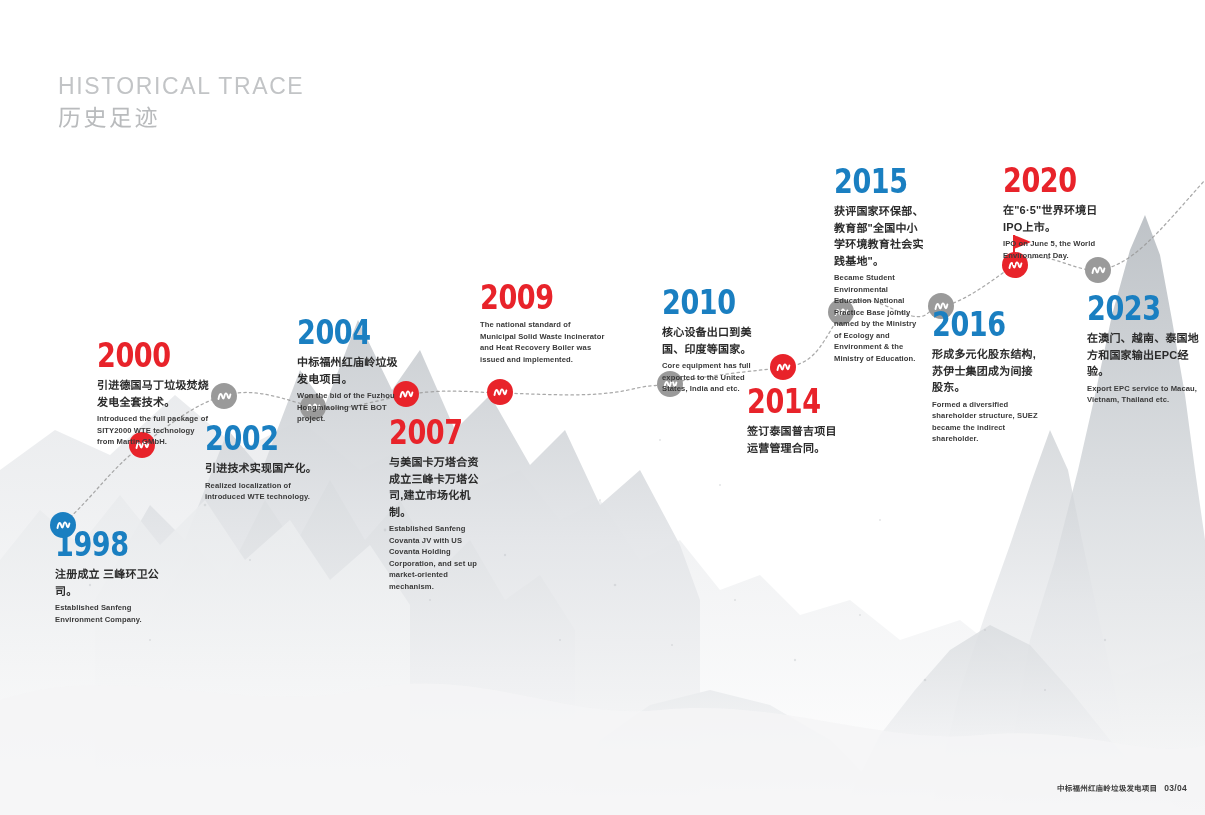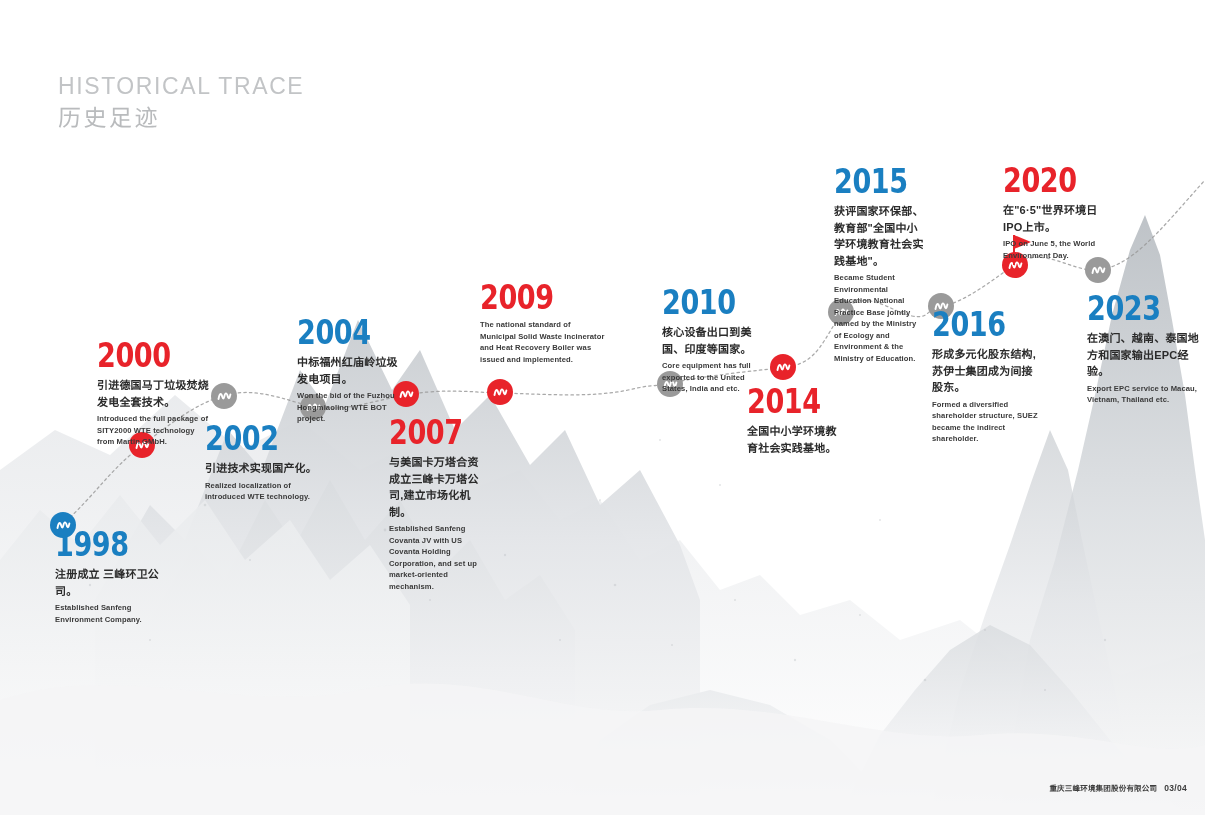--- a/index.html
+++ b/index.html
@@ -376,21 +376,21 @@
 </div>
 
 <div class="event blue" style="left:662px; top:286px; width:98px;">
   <div class="year">2010</div>
   <div class="desc-cn">核心设备出口到美国、印度等国家。</div>
   <div class="desc-en">Core equipment has full exported to the United States, India and etc.</div>
 </div>
 
 <div class="event red" style="left:724px; top:385px; width:92px;margin-left:23px;">
   <div class="year">2014</div>
-  <div class="desc-cn">全国中小学环境教育社会实践基地。</div>
+  <div class="desc-cn">签订泰国普吉项目运营管理合同。</div>
 </div>
 
 <div class="event blue" style="left:834px; top:165px; width:90px;">
   <div class="year">2015</div>
   <div class="desc-cn">获评国家环保部、教育部"全国中小学环境教育社会实践基地"。</div>
   <div class="desc-en">Became Student Environmental Education National Practice Base jointly named by the Ministry of Ecology and Environment &amp; the Ministry of Education.</div>
 </div>
 
 <div class="event blue" style="left:932px; top:308px; width:108px;">
   <div class="year">2016</div>
@@ -404,15 +404,15 @@
   <div class="desc-en">IPO on June 5, the World Environment Day.</div>
 </div>
 
 <div class="event blue" style="left:1087px; top:292px; width:113px;">
   <div class="year">2023</div>
   <div class="desc-cn">在澳门、越南、泰国地方和国家输出EPC经验。</div>
   <div class="desc-en">Export EPC service to Macau, Vietnam, Thailand etc.</div>
 </div>
 
 <div id="footer">
-  <span>重庆三峰环境集团股份有限公司</span>
+  <span>中标福州红庙岭垃圾发电项目</span>
   <span class="pagenum">03/04</span>
 </div>
 
 </body></html>

